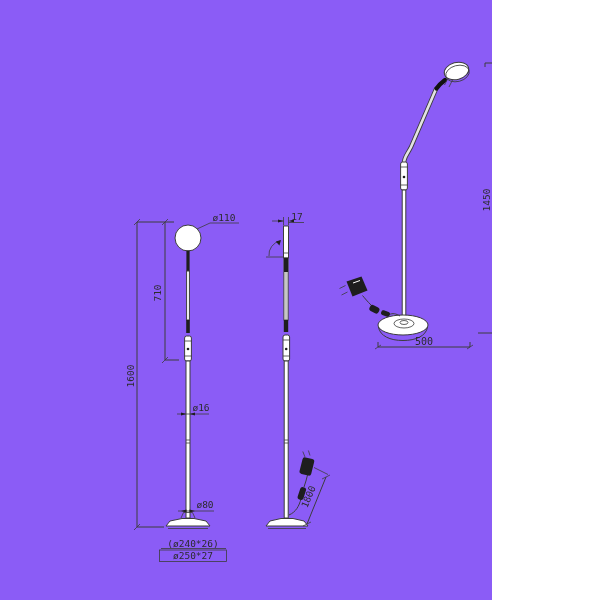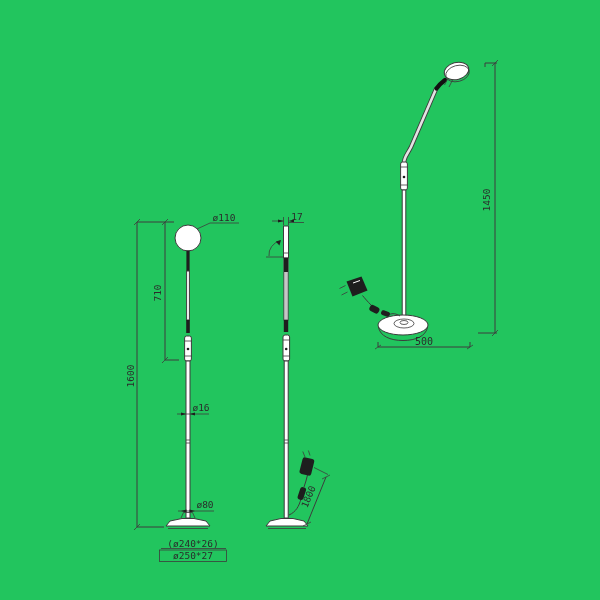--- a/index.html
+++ b/index.html
@@ -1,16 +1,16 @@
 <!DOCTYPE html>
 <html><head>
 <meta charset="utf-8">
 <style>
   html,body{margin:0;padding:0;background:#ffffff;}
-  .canvas{position:relative;width:600px;height:600px;background:#22c55e;overflow:hidden;
+  .canvas{position:relative;width:492px;height:600px;background:#8b5cf6;overflow:hidden;
           font-family:"DejaVu Sans Mono", monospace;}
   svg{position:absolute;left:0;top:0;}
   .ln{stroke:#3c3c3c;stroke-width:1;fill:none;}
   .lnth{stroke:#3c3c3c;stroke-width:.8;fill:none;}
   .wh{fill:#ffffff;stroke:#3c3c3c;stroke-width:1;}
   .dk{fill:#1e1e1e;stroke:none;}
   .gy{fill:#c6c6c6;stroke:#3c3c3c;stroke-width:.8;}
   .tube-out{stroke:#3c3c3c;stroke-width:4.4;fill:none;stroke-linecap:round;}
   .tube-in{stroke:#e3e3e3;stroke-width:2.6;fill:none;stroke-linecap:round;}
   .blk{stroke:#111;stroke-width:4.2;fill:none;stroke-linecap:round;}

